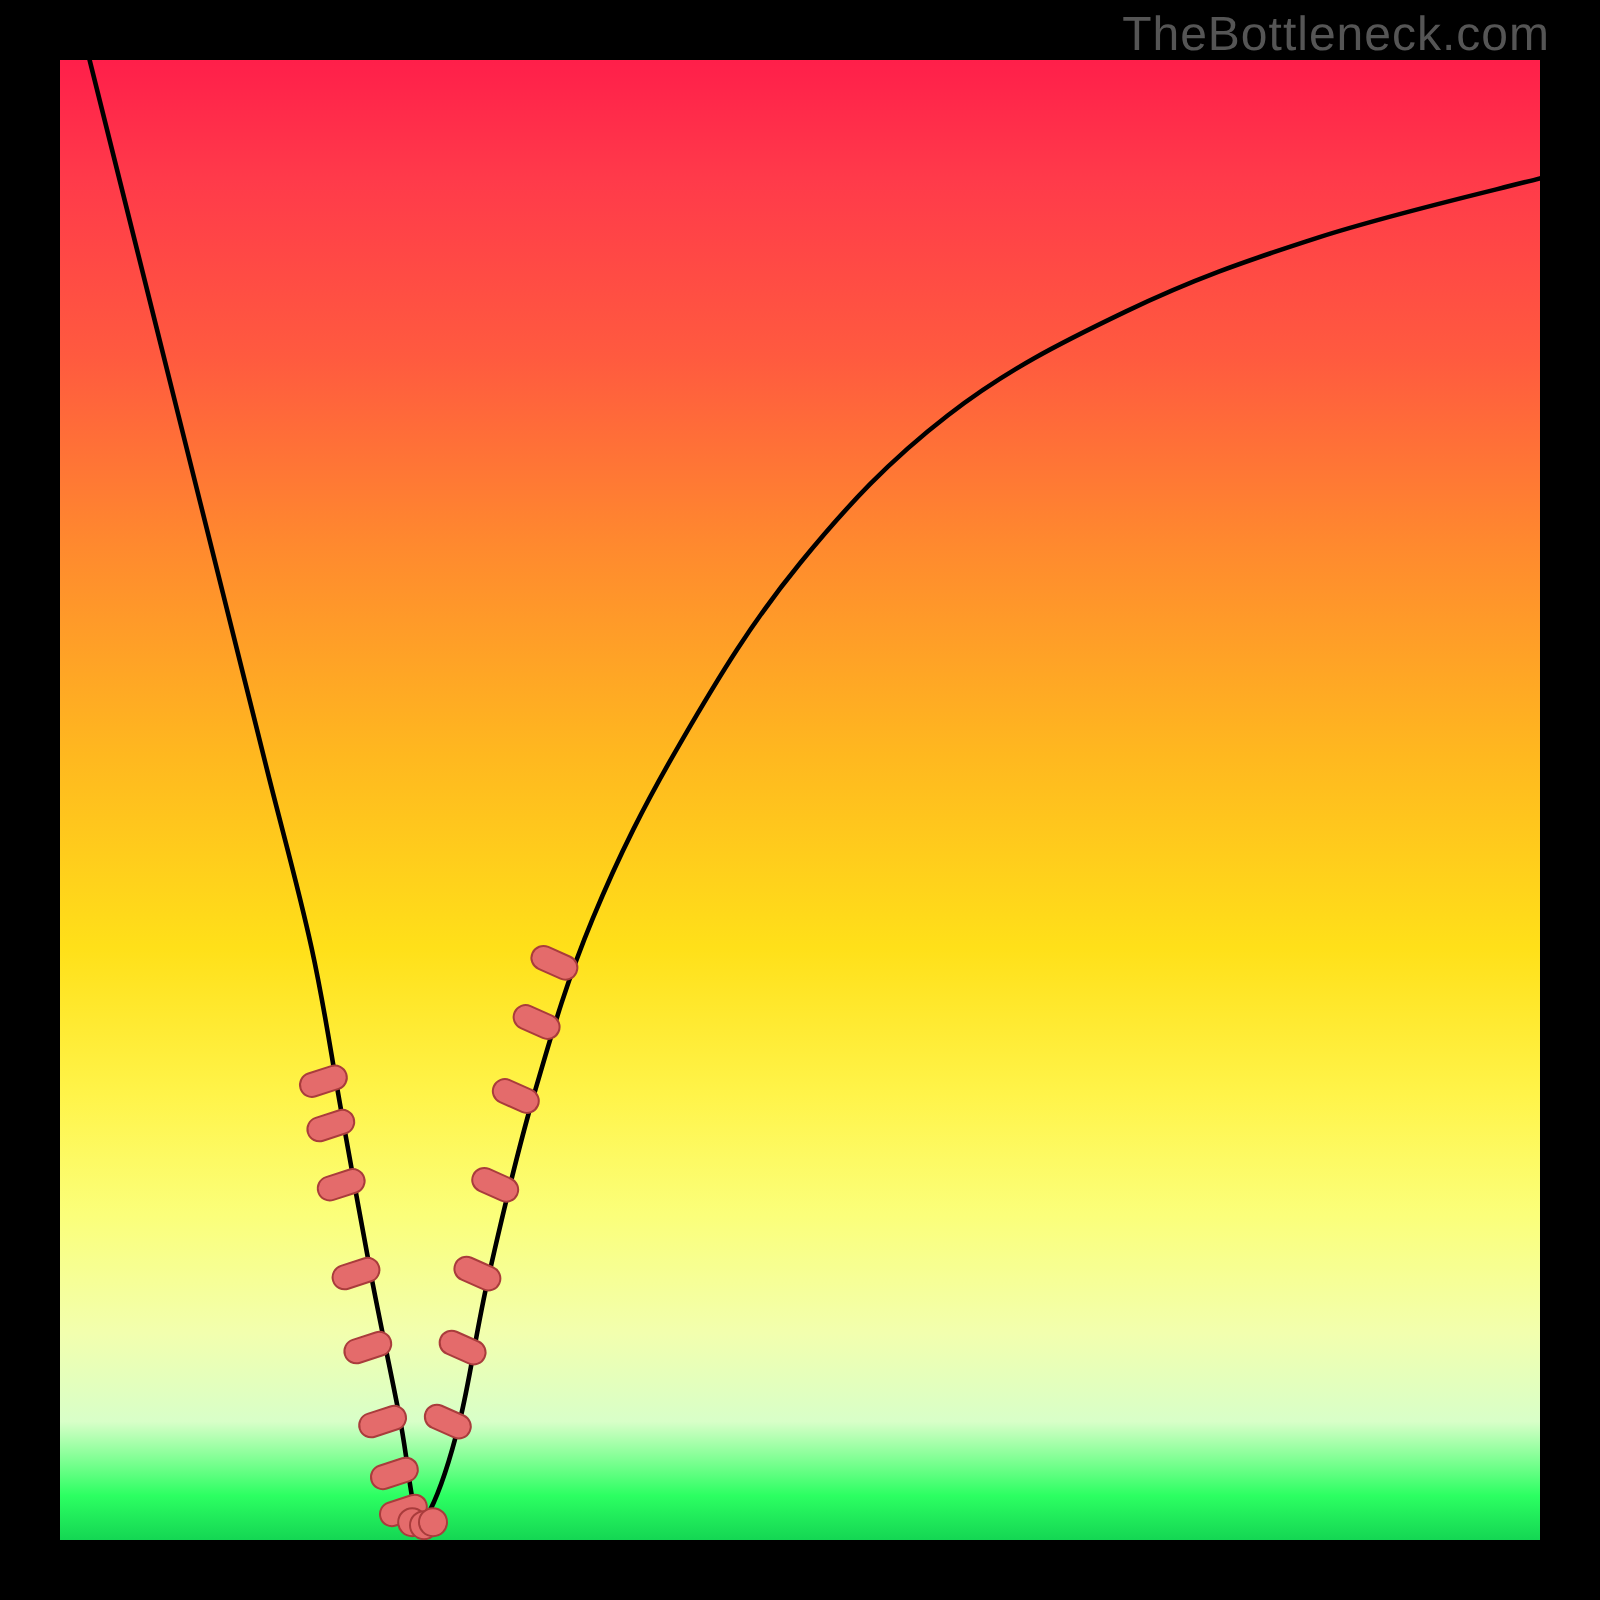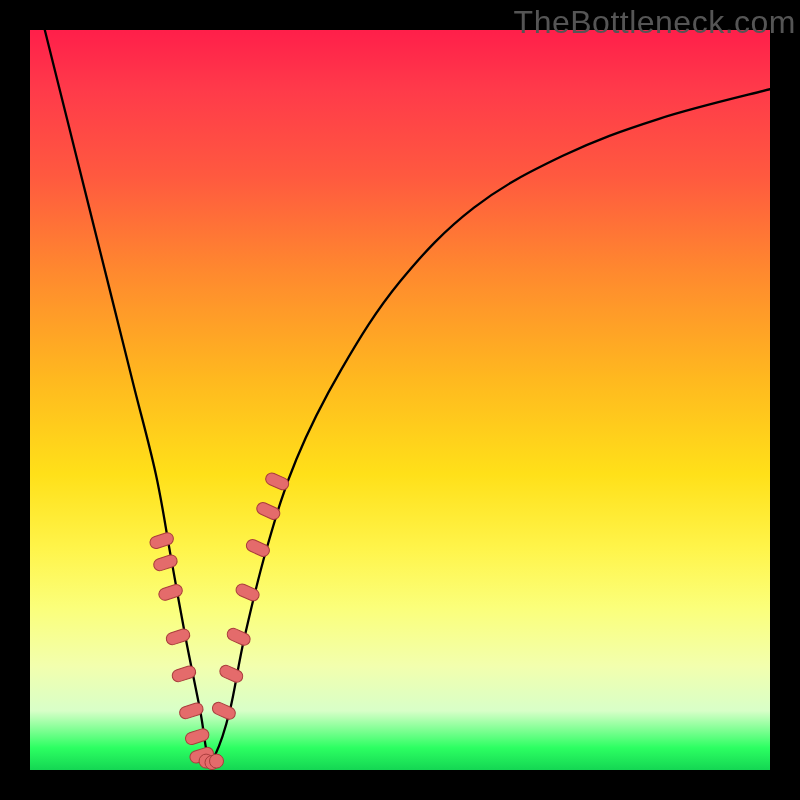--- a/index.html
+++ b/index.html
@@ -13,23 +13,23 @@
   }
   .stage {
     position: relative;
     width: 800px;
     height: 800px;
     background: #000000;
   }
   .watermark {
     position: absolute;
     top: 4px;
-    right: 4px;
+    right: 25px;
     color: #555;
-    font-size: 32px;
+    font-size: 24px;
     font-weight: 400;
     letter-spacing: 0.5px;
     z-index: 10;
     user-select: none;
   }
   .plot-area {
     position: absolute;
     left: 30px;
     top: 30px;
     width: 740px;

